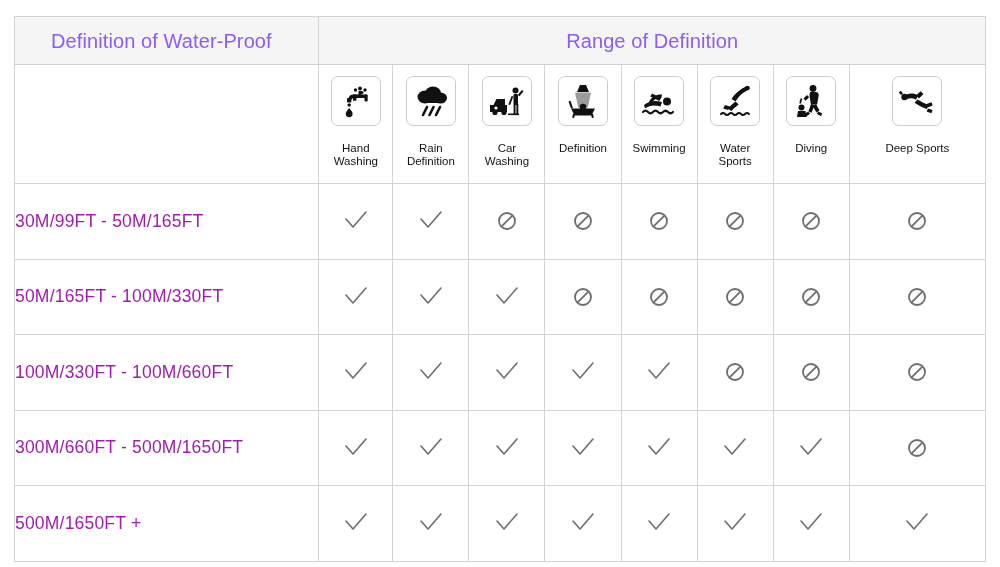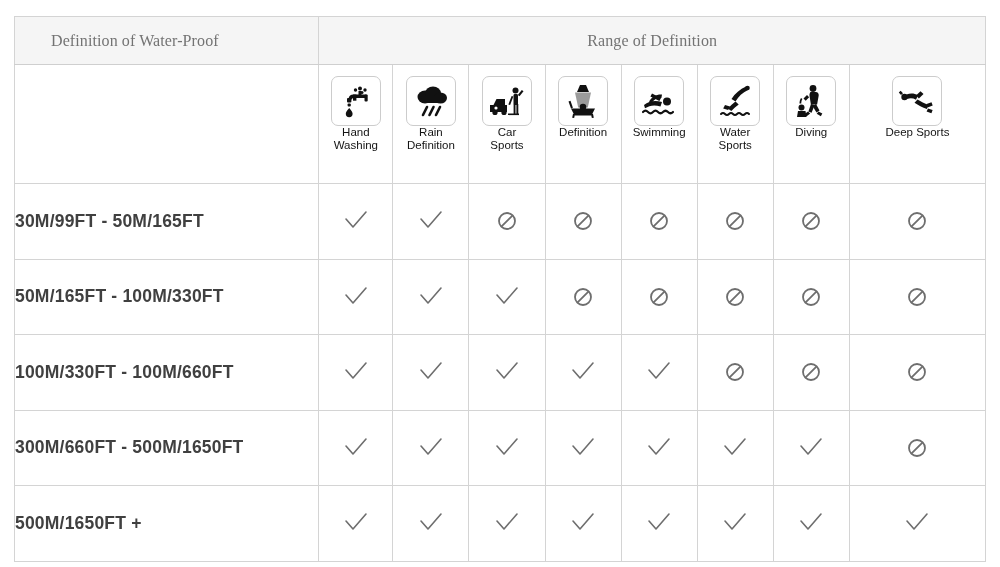--- a/index.html
+++ b/index.html
@@ -41,26 +41,25 @@
   }
 
   
   .hdr-band td {
     background: #f5f5f5;
     height: 47px;
     border-bottom: 1px solid #cfcfcf;
   }
   .hdr-title {
     text-align: center;
-    font-size: 16px;
-    color: #737373;
+    font-size: 20px;
+    color: #8b5cf6;
     font-weight: 400;
     letter-spacing: .1px;
     line-height: 1.1;
-    font-family: Liberation Serif, serif;
   }
   .hdr-title.left-title {
     text-align: left;
     padding-left: 36px;
   }
 
   
   .icon-row td {
     height: 118px;
     vertical-align: middle;
@@ -85,39 +84,38 @@
     border: 1px solid #cccccc;
     border-radius: 7px;
     background: #ffffff;
     display: flex;
     align-items: center;
     justify-content: center;
     box-sizing: border-box;
   }
   .icon-box svg { display: block; }
   .icon-label {
-    margin-top: 0;
+    margin-top: 16px;
     font-size: 11.5px;
     line-height: 1.12;
     color: #141414;
     text-align: center;
     font-weight: 400;
     white-space: pre-line;
   }
 
   
   .data-row td { height: 74.5px; }
 
   .rating-cell {
     font-size: 17.5px;
-    color: #404040;
+    color: #a21caf;
     padding-left: 10px;
     letter-spacing: .2px;
     white-space: nowrap;
-    font-weight: bold;
   }
 
   .mark-cell { text-align: center; }
 
   .mark {
     display: inline-block;
     line-height: 0;
   }
 
   
@@ -211,21 +209,21 @@
                 <rect x="25.5" y="11" width="4.5" height="11" rx="1.4"></rect>
                 <rect x="25.6" y="21" width="1.9" height="10"></rect>
                 <rect x="28.4" y="21" width="1.9" height="10"></rect>
                 <path d="M29.8 12 l4 -5 1.7 1.3 -4 5 z"></path>
                 <path d="M23.6 13 l-3.2 8.5 1.7 .6 3.2-8.5 z"></path>
                 <path d="M20 30.5 h11 v1.6 h-11 z"></path>
               </g>
             </svg>
           </div>
           <div class="icon-label">Car
-Sports</div>
+Washing</div>
         </div>
       </td>
 
       <td class="icon-cell">
         <div class="icon-wrap">
           <div class="icon-box">
             <svg width="36" height="36" viewBox="0 0 36 36">
               <g>
                 <path d="M15 2 h6 l3 7 h-12 z" fill="#111"></path>
                 <path d="M10 9.5 h16 l-3.2 15 h-9.6 z" fill="#9b9b9b"></path>

